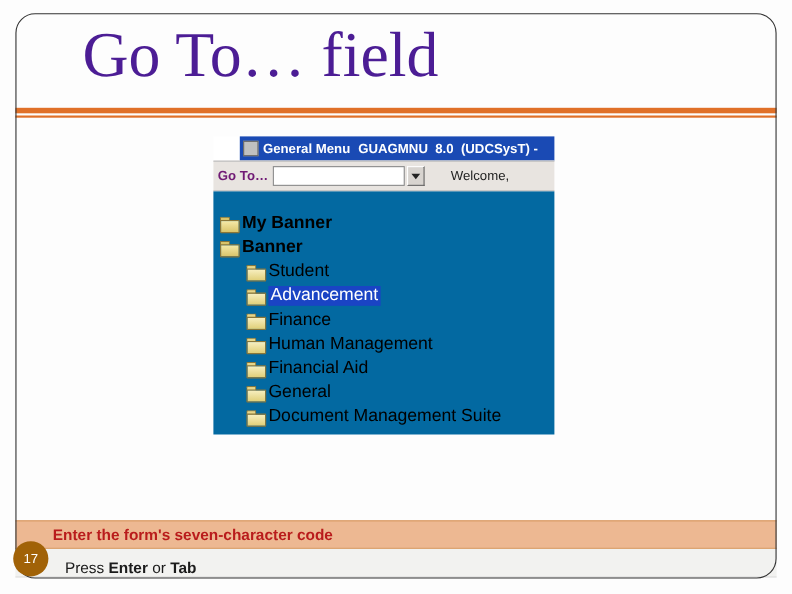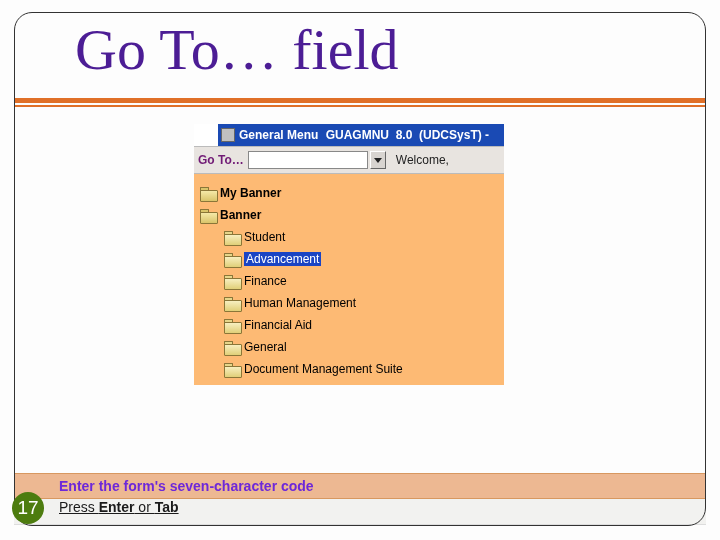--- a/index.html
+++ b/index.html
@@ -116,28 +116,28 @@
     justify-content: center;
     cursor: pointer;
   }
   .tri {
     width: 0; height: 0;
     border-left: 4px solid transparent;
     border-right: 4px solid transparent;
     border-top: 5px solid #222;
   }
   .welcome {
-    margin-left: 10px;
+    margin-left: 24px;
     color: #222;
   }
   .tree {
-    background: #fdba74;
-    padding: 8px 0 5px 2px;
+    background: #0369a1;
+    padding: 18px 0 5px 2px;
     font-family: Tahoma, Arial, sans-serif;
-    font-size: 12px;
+    font-size: 16px;
     color: #000;
   }
   .tree-row {
     display: flex;
     align-items: center;
     height: 22px;
     padding-left: 4px;
     white-space: nowrap;
   }
   .indent-1 { padding-left: 4px; }
@@ -206,54 +206,53 @@
     position: absolute;
     left: 14px;
     right: 14px;
     bottom: 15px;
   }
   .orange-band {
     background: #edb892;
     height: 26px;
     display: flex;
     align-items: center;
-    padding-left: 45px;
+    padding-left: 34px;
     font-family: Arial, sans-serif;
     font-size: 14px;
     font-weight: bold;
-    color: #6d28d9;
+    color: #b91c1c;
     border-top: 1px solid #d89860;
     border-bottom: 1px solid #d89860;
     white-space: pre;
   }
   .white-band {
     background: #f2f2f0;
     height: 26px;
     display: flex;
-    align-items: flex-start;
+    align-items: flex-end;
     padding-left: 45px;
     font-family: Arial, sans-serif;
     font-size: 14px;
     color: #1b1b1b;
     border-bottom: 1px solid #ddd;
     white-space: pre;
-    text-decoration: underline;
   }
   .white-band b { font-weight: bold; }
   .slide-number {
     position: absolute;
     left: 12px;
     bottom: 16px;
     width: 32px;
     height: 32px;
     border-radius: 50%;
-    background: #4d7c0f;
+    background: #a16207;
     color: #fff;
     font-family: Arial, sans-serif;
-    font-size: 19px;
+    font-size: 12px;
     font-weight: normal;
     display: flex;
     align-items: center;
     justify-content: center;
     z-index: 200;
   }
 </style>
 </head>
 <body>
 

